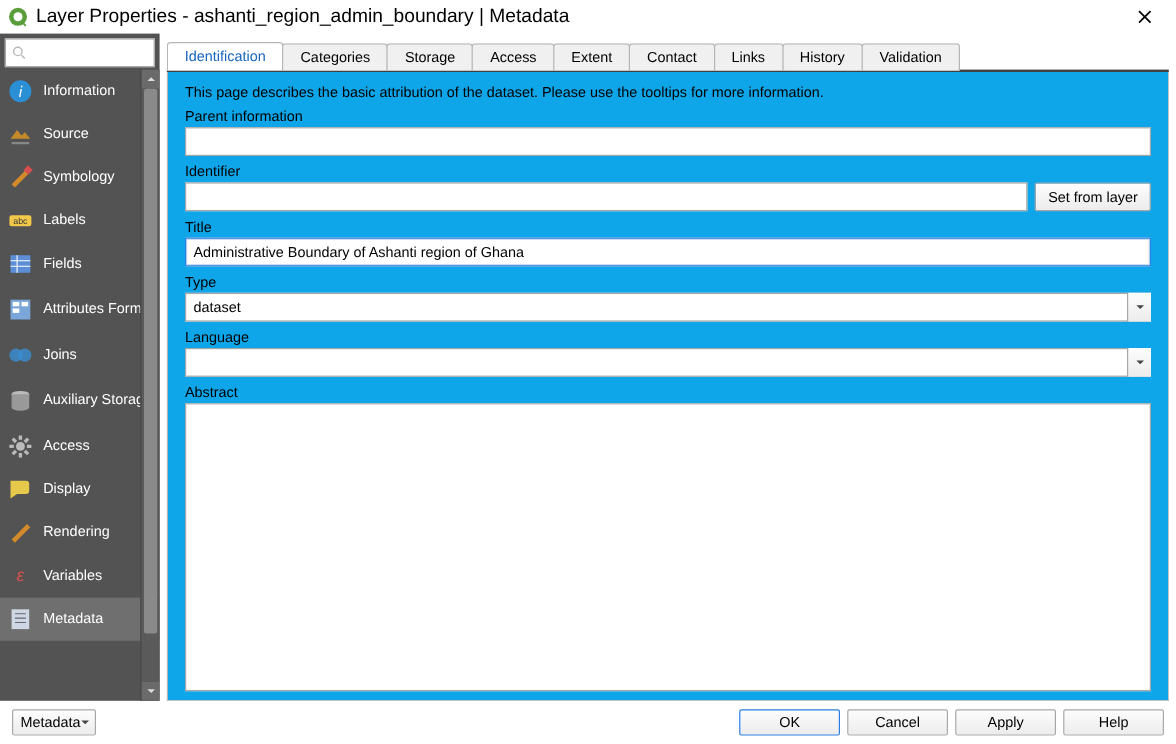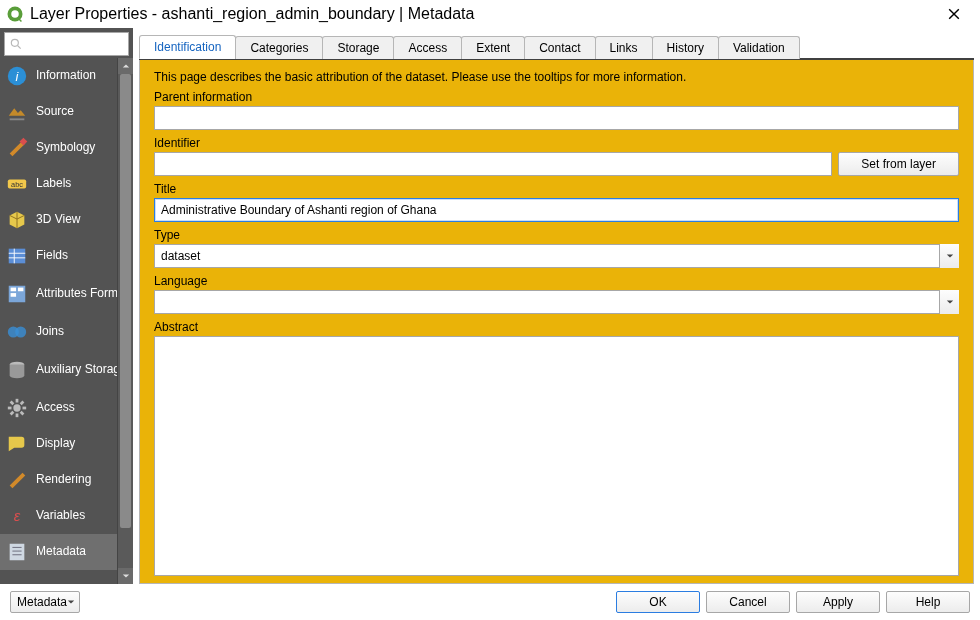--- a/index.html
+++ b/index.html
@@ -32,27 +32,27 @@
   .sb-thumb{position:absolute; left:2px; right:2px; top:0; height:92%; background:#8a8a8a; border-radius:2px;}
 
   
   .content { flex:1; display:flex; flex-direction:column; padding: 2px 6px 0 6px;}
   
   
   .tabbar { height: 26px; display:flex; align-items:flex-end; border-bottom:2px solid #404040; margin-top:4px;}
   .tab { padding: 4px 14px; border:1px solid #b6b6b6; border-bottom:none; margin-right:-1px; background:#f0f0f0; font-size:12px; cursor:pointer; border-top-left-radius:3px; border-top-right-radius:3px; position:relative; top:1px;}
   .tab.active { background:#fff; border-bottom:1px solid #fff; color:#1564c0;}
 
-  .page { flex:1; border:1px solid #b6b6b6; border-top:none; padding: 10px 14px 8px 14px; overflow:auto; background:#eab308;}
+  .page { flex:1; border:1px solid #b6b6b6; border-top:none; padding: 10px 14px 8px 14px; overflow:auto; background:#0ea5e9;}
   .desc { font-size:12px; margin-bottom:6px;}
   .field-label { font-size:12px; margin: 4px 0 2px 0;}
   .row { display:flex; gap:6px; align-items:center; margin-bottom:6px;}
   .tinput { flex:1; height:24px; border:1px solid #a7a7a7; padding:2px 6px; font-size:12px; background:#fff; outline:none;}
   .tinput.focus { border:1px solid #2b7de1; box-shadow: 0 0 0 1px rgba(43,125,225,.25) inset;}
-  .btn-small { height:24px; padding: 0 22px; border:1px solid #a7a7a7; background:linear-gradient(#fdfdfd,#ececec); font-size:12px; border-radius:2px; cursor:pointer;}
+  .btn-small { height:24px; padding: 0 10px; border:1px solid #a7a7a7; background:linear-gradient(#fdfdfd,#ececec); font-size:12px; border-radius:2px; cursor:pointer;}
   .combo { position:relative; }
   .combo .caret { position:absolute; right:0; top:0; width:20px; height:24px; border-left:1px solid #a7a7a7; display:flex; align-items:center; justify-content:center; background:linear-gradient(#fdfdfd,#ececec);}
   .combo .caret svg{width:8px;height:8px;fill:#444;}
   .abstract { width:100%; height:240px; border:1px solid #a7a7a7; resize:none; font-size:12px; padding:4px; outline:none;}
 
   
   .bottom { height: 36px; display:flex; align-items:center; padding: 0 10px; border-top: none; gap:6px;}
   .style-combo { width:70px; height:22px; border:1px solid #a7a7a7; background:linear-gradient(#fdfdfd,#ececec); display:flex; align-items:center; padding:0 6px; font-size:12px; position:relative; border-radius:2px;}
   .style-combo .mcaret{ position:absolute; right:4px; top:50%; transform:translateY(-50%);}
   .style-combo .mcaret svg{width:8px;height:8px;fill:#444;}
@@ -124,29 +124,20 @@
         <span class="ico">
             <svg viewBox="0 0 24 24">
               <rect x="2" y="7" width="20" height="10" rx="2" fill="#f2c84b"></rect>
               <text x="12" y="15" text-anchor="middle" font-size="8" fill="#333">abc</text>
             </svg>
           </span>
         <span class="lbl">Labels</span>
       </div>
 
 
-      <div class="sb-item">
-        <span class="ico">
-            <svg viewBox="0 0 24 24">
-              <path d="M12 3l8 4v10l-8 4-8-4V7z" fill="#e6c84b"></path>
-              <path d="M12 3v18M4 7l8 4 8-4" stroke="#8a6b1e" stroke-width="1" fill="none"></path>
-            </svg>
-          </span>
-        <span class="lbl">3D View</span>
-      </div>
 
       <div class="sb-item">
         <span class="ico">
             <svg viewBox="0 0 24 24">
               <rect x="3" y="4" width="18" height="16" fill="#5b8ed6"></rect>
               <line x1="3" y1="9" x2="21" y2="9" stroke="#fff"></line>
               <line x1="3" y1="14" x2="21" y2="14" stroke="#fff"></line>
               <line x1="9" y1="4" x2="9" y2="20" stroke="#fff"></line>
             </svg>
           </span>

